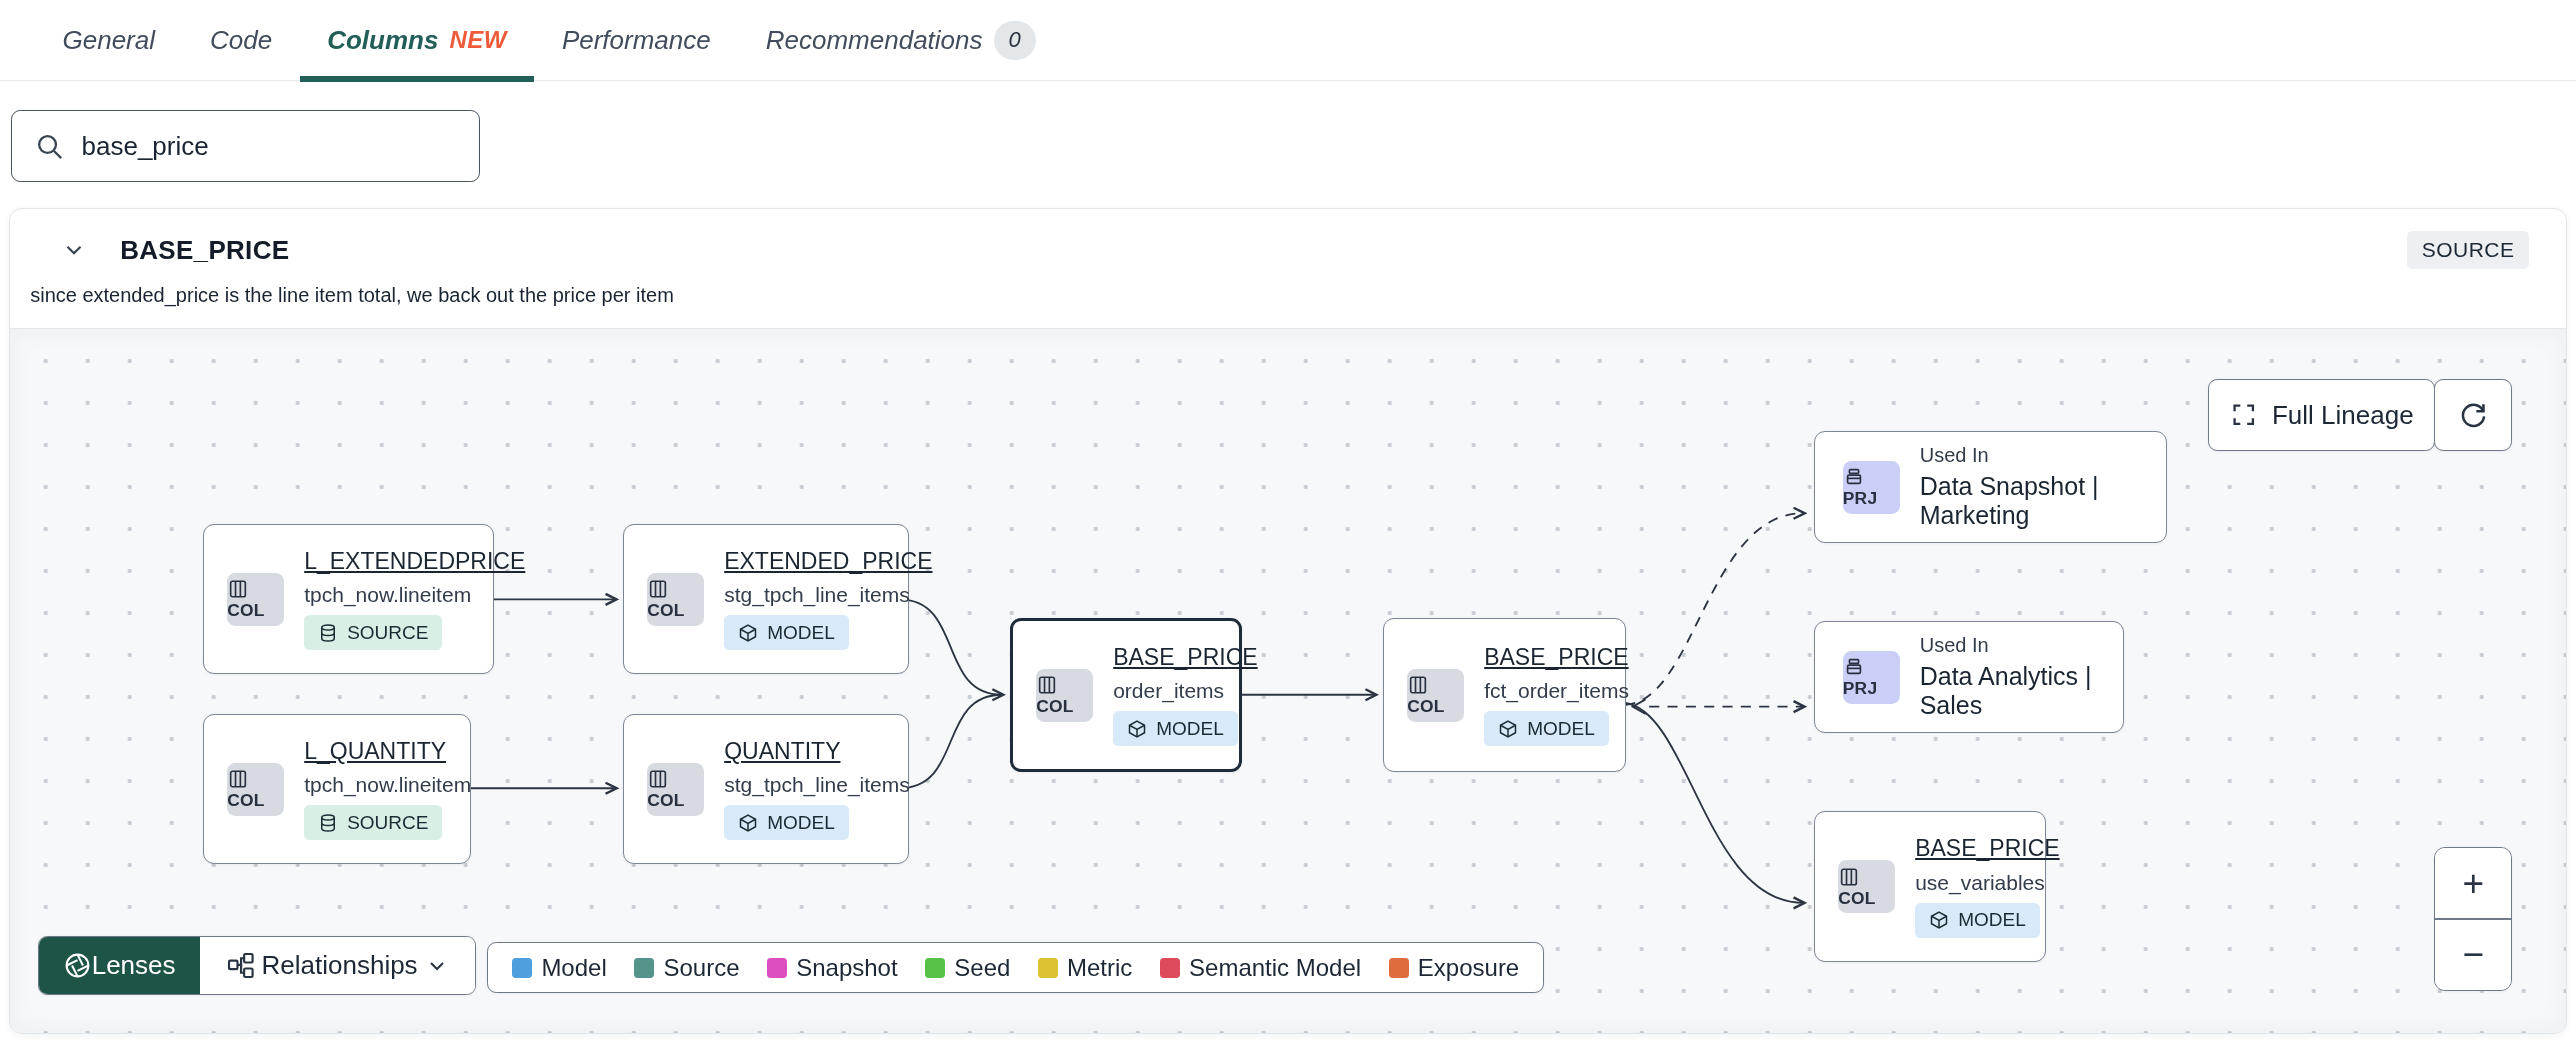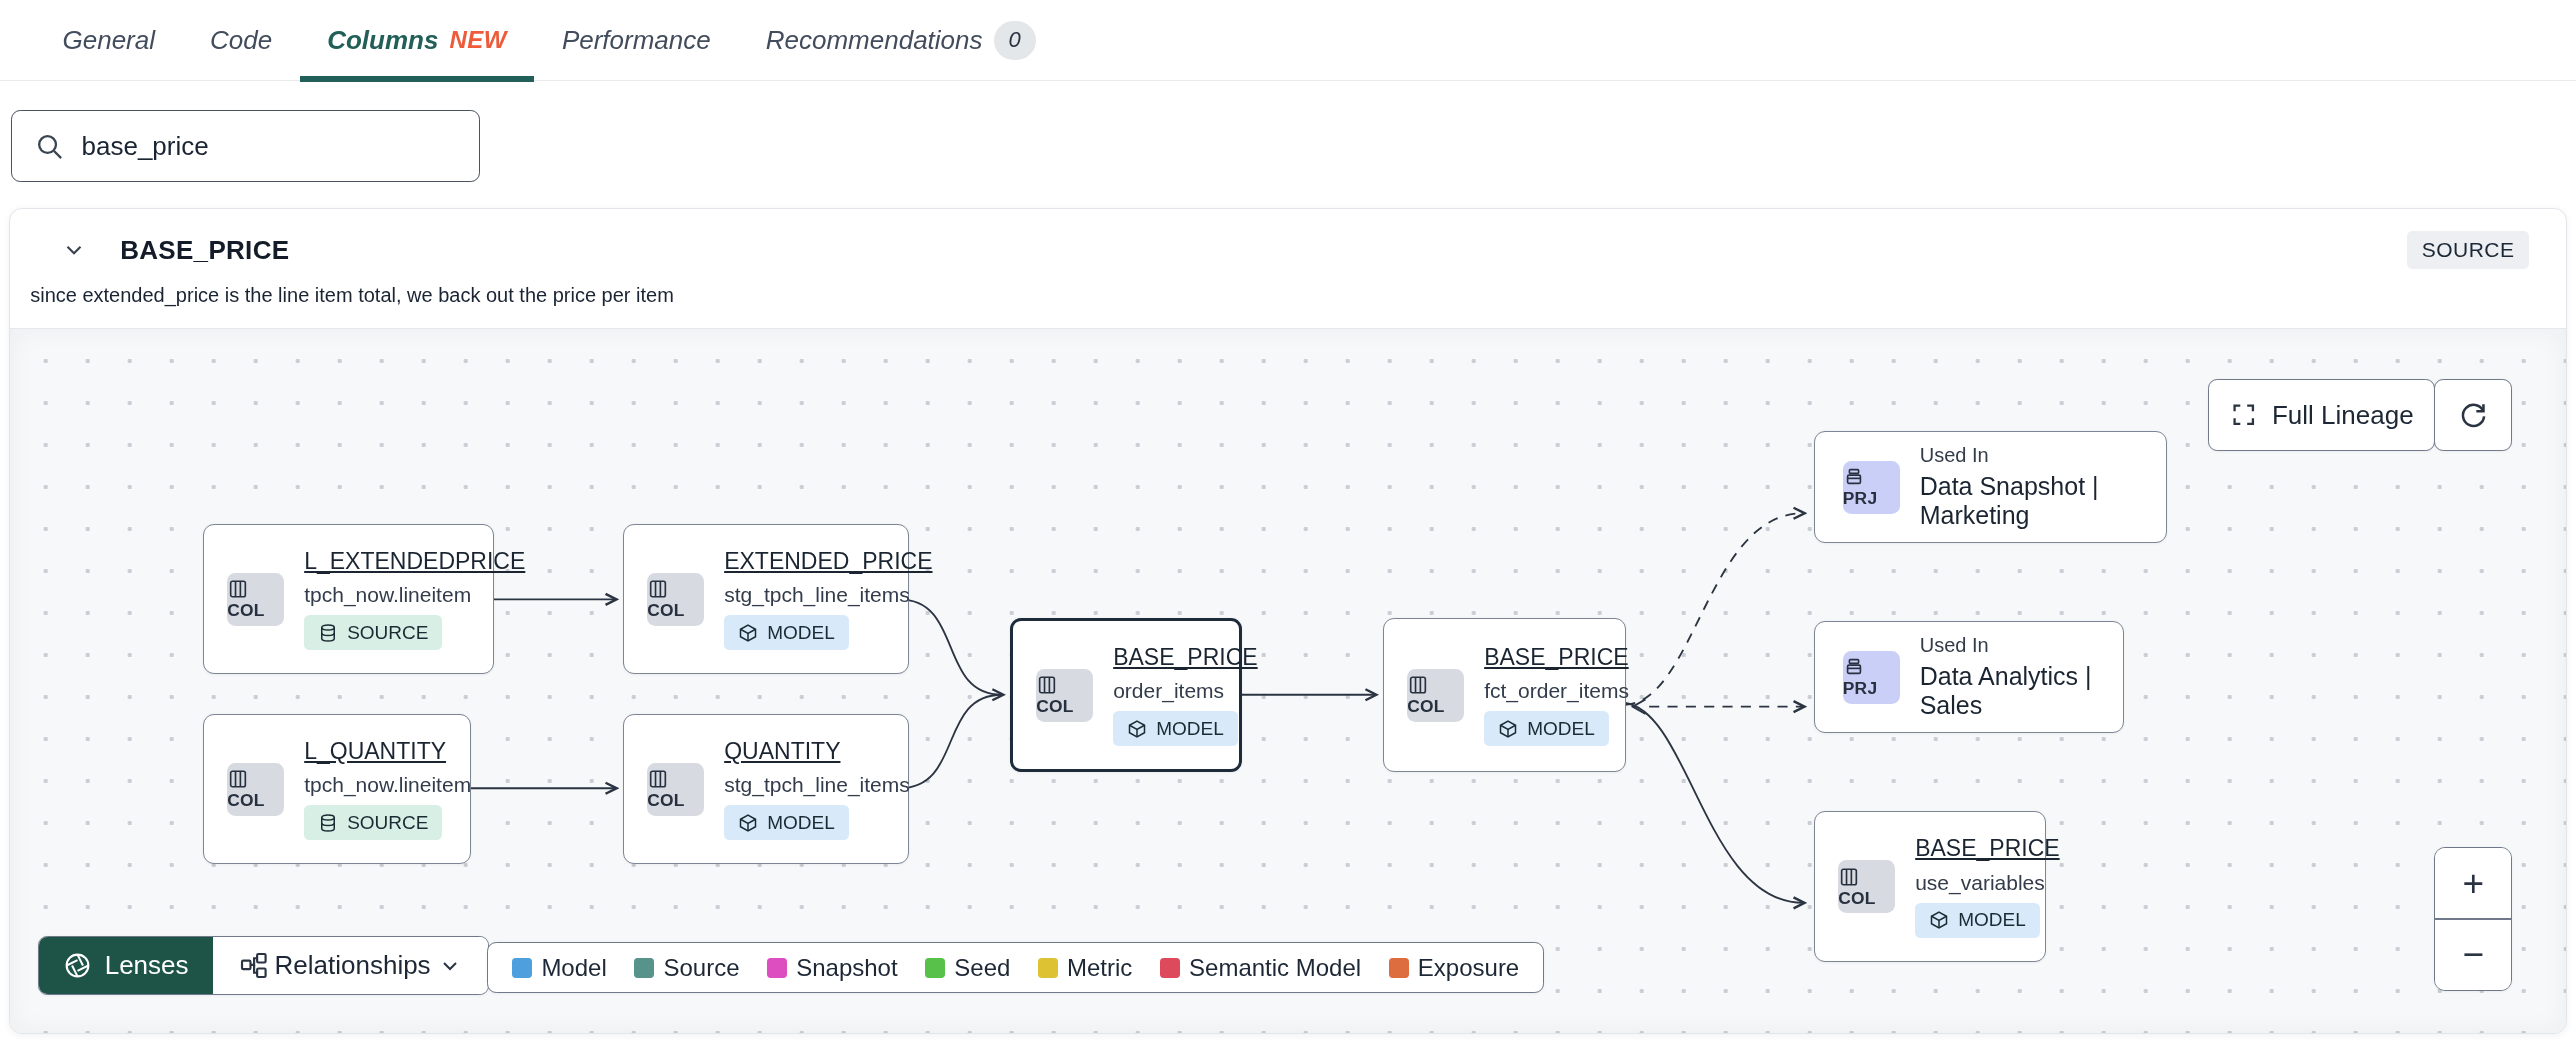--- a/index.html
+++ b/index.html
@@ -78,21 +78,21 @@
   .zoomctl { position:absolute; width:78px; height:144px; background:#fff;
     border:1.8px solid #6f7989; border-radius:11px; display:flex; flex-direction:column;
     overflow:hidden; box-shadow:0 0.9px 2.8px rgba(20,28,40,.05); }
   .zoomctl button { flex:1; border:none; background:#fff; font-size:37px; color:#2a3342;
     cursor:pointer; line-height:1; font-family:inherit; }
   .zoomctl .divider { height:1.8px; background:#6f7989; }
 
   .lens-pill { position:absolute; display:flex; height:59px; border:1.8px solid #6f7989;
     border-radius:9.2px; overflow:hidden; background:#fff;
     box-shadow:0 0.9px 2.8px rgba(20,28,40,.05); }
-  .lens-pill .lenses { display:flex; align-items:center; gap:13px; padding:0 24px;
+  .lens-pill .lenses { display:flex; align-items:center; padding:0 24px;
     background:#1e5348; color:#fff; border:none; font-size:26px; cursor:pointer;
     font-family:inherit; }
   .lens-pill .rel { display:flex; align-items:center; gap:7px; padding:0 26px;
     background:#fff; border:none; font-size:26px; color:#1d2735; cursor:pointer;
     font-family:inherit; }
 
   .legend { position:absolute; display:flex; align-items:center; gap:27.5px; height:51px;
     padding:0 24px; background:#fff; border:1.8px solid #6f7989; border-radius:9.2px;
     box-shadow:0 0.9px 2.8px rgba(20,28,40,.05); }
   .legend-item { display:inline-flex; align-items:center; gap:9.2px; font-size:24px; color:#1d2735; }

